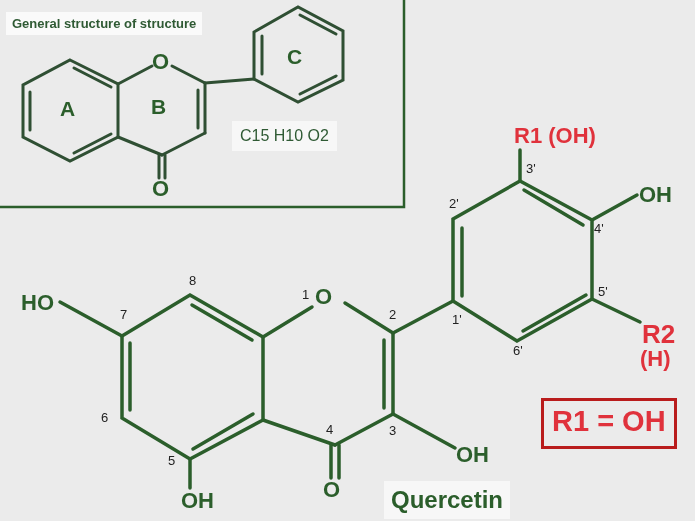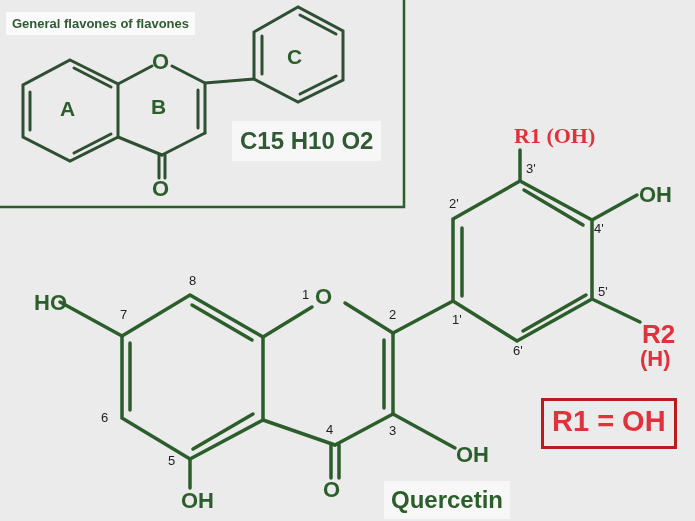--- a/index.html
+++ b/index.html
@@ -3,21 +3,21 @@
 <meta charset="utf-8">
 <style>
   html, body { margin:0; padding:0; }
   body { width:695px; height:521px; background:#ebebeb; position:relative; overflow:hidden; font-family:"Liberation Sans", sans-serif; }
   svg { position:absolute; left:0; top:0; }
   .lbl { position:absolute; font-family:"Liberation Sans", sans-serif; }
   .atom { font-weight:bold; color:#2b5e2b; font-size:22px; line-height:1; }
   .num { color:#222; font-size:13px; line-height:1; }
   .red { color:#e0323c; font-weight:bold; line-height:1; }
   .title-box { background:#fafafa; color:#2f5a34; font-weight:bold; font-size:13px; padding:4px 6px; }
-  .formula-box { background:#f7f7f7; color:#2f5a34; font-weight:bold; font-size:24px; padding:6px 8px; }
+  .formula-box { background:#f7f7f7; color:#2f5a34; font-weight:normal; font-size:16px; padding:6px 8px; }
   .ring-lbl { font-weight:bold; color:#2b5e2b; font-size:21px; }
   .rbox { border:3px solid #b91c1c; background:#ebebeb; padding:6px 8px; font-size:29px; }
   .name-box { background:#f7f7f7; color:#2b5e2b; font-weight:bold; font-size:24px; padding:5px 7px; }
 </style>
 </head>
 <body>
 
 <svg width="695" height="521" viewBox="0 0 695 521">
 
   <polyline points="404,0 404,207 0,207" fill="none" stroke="#2b5e2b" stroke-width="2.5"></polyline>
@@ -77,51 +77,51 @@
     <line x1="523" y1="331" x2="586" y2="295"></line>
 
     <line x1="520" y1="181" x2="520" y2="150"></line>
 
     <line x1="592" y1="220" x2="637" y2="195"></line>
 
     <line x1="592" y1="299" x2="640" y2="322"></line>
   </g>
 </svg>
 
-<div class="lbl title-box" style="left:6px;top:12px;">General flavones of flavones</div>
+<div class="lbl title-box" style="left:6px;top:12px;">General structure of structure</div>
 <div class="lbl ring-lbl" style="left:60px;top:97px;">A</div>
 <div class="lbl ring-lbl" style="left:151px;top:95px;">B</div>
 <div class="lbl ring-lbl" style="left:287px;top:45px;">C</div>
 <div class="lbl atom" style="left:152px;top:51px;">O</div>
 <div class="lbl atom" style="left:152px;top:178px;">O</div>
 <div class="lbl formula-box" style="left:232px;top:121px;">C15 H10 O2</div>
 
 <div class="lbl atom" style="left:315px;top:286px;">O</div>
-<div class="lbl atom" style="left:34px;top:292px;text-align:right;">HO</div>
+<div class="lbl atom" style="left:21px;top:292px;text-align:right;">HO</div>
 <div class="lbl atom" style="left:181px;top:490px;">OH</div>
 <div class="lbl atom" style="left:323px;top:479px;">O</div>
 <div class="lbl atom" style="left:456px;top:444px;">OH</div>
 <div class="lbl atom" style="left:639px;top:184px;">OH</div>
 
 <div class="lbl num" style="left:302px;top:288px;">1</div>
 <div class="lbl num" style="left:389px;top:308px;">2</div>
 <div class="lbl num" style="left:389px;top:424px;">3</div>
 <div class="lbl num" style="left:326px;top:423px;">4</div>
 <div class="lbl num" style="left:168px;top:454px;">5</div>
 <div class="lbl num" style="left:101px;top:411px;">6</div>
 <div class="lbl num" style="left:120px;top:308px;">7</div>
 <div class="lbl num" style="left:189px;top:274px;">8</div>
 <div class="lbl num" style="left:452px;top:313px;">1'</div>
 <div class="lbl num" style="left:449px;top:197px;">2'</div>
 <div class="lbl num" style="left:526px;top:162px;">3'</div>
 <div class="lbl num" style="left:594px;top:222px;">4'</div>
 <div class="lbl num" style="left:598px;top:285px;">5'</div>
 <div class="lbl num" style="left:513px;top:344px;">6'</div>
 
-<div class="lbl red" style="left:514px;top:125px;font-size:22px;font-family:Liberation Serif, serif;">R1 (OH)</div>
+<div class="lbl red" style="left:514px;top:125px;font-size:22px;">R1 (OH)</div>
 <div class="lbl red" style="left:642px;top:321px;font-size:26px;">R2</div>
 <div class="lbl red" style="left:640px;top:348px;font-size:22px;">(H)</div>
 
 <div class="lbl rbox" style="left:541px;top:398px;">
   <div class="red" style="font-size:29px;margin-bottom:4px;">R1 = OH</div>
 </div>
 
 <div class="lbl name-box" style="left:384px;top:481px;">Quercetin</div>
 
 </body></html>

